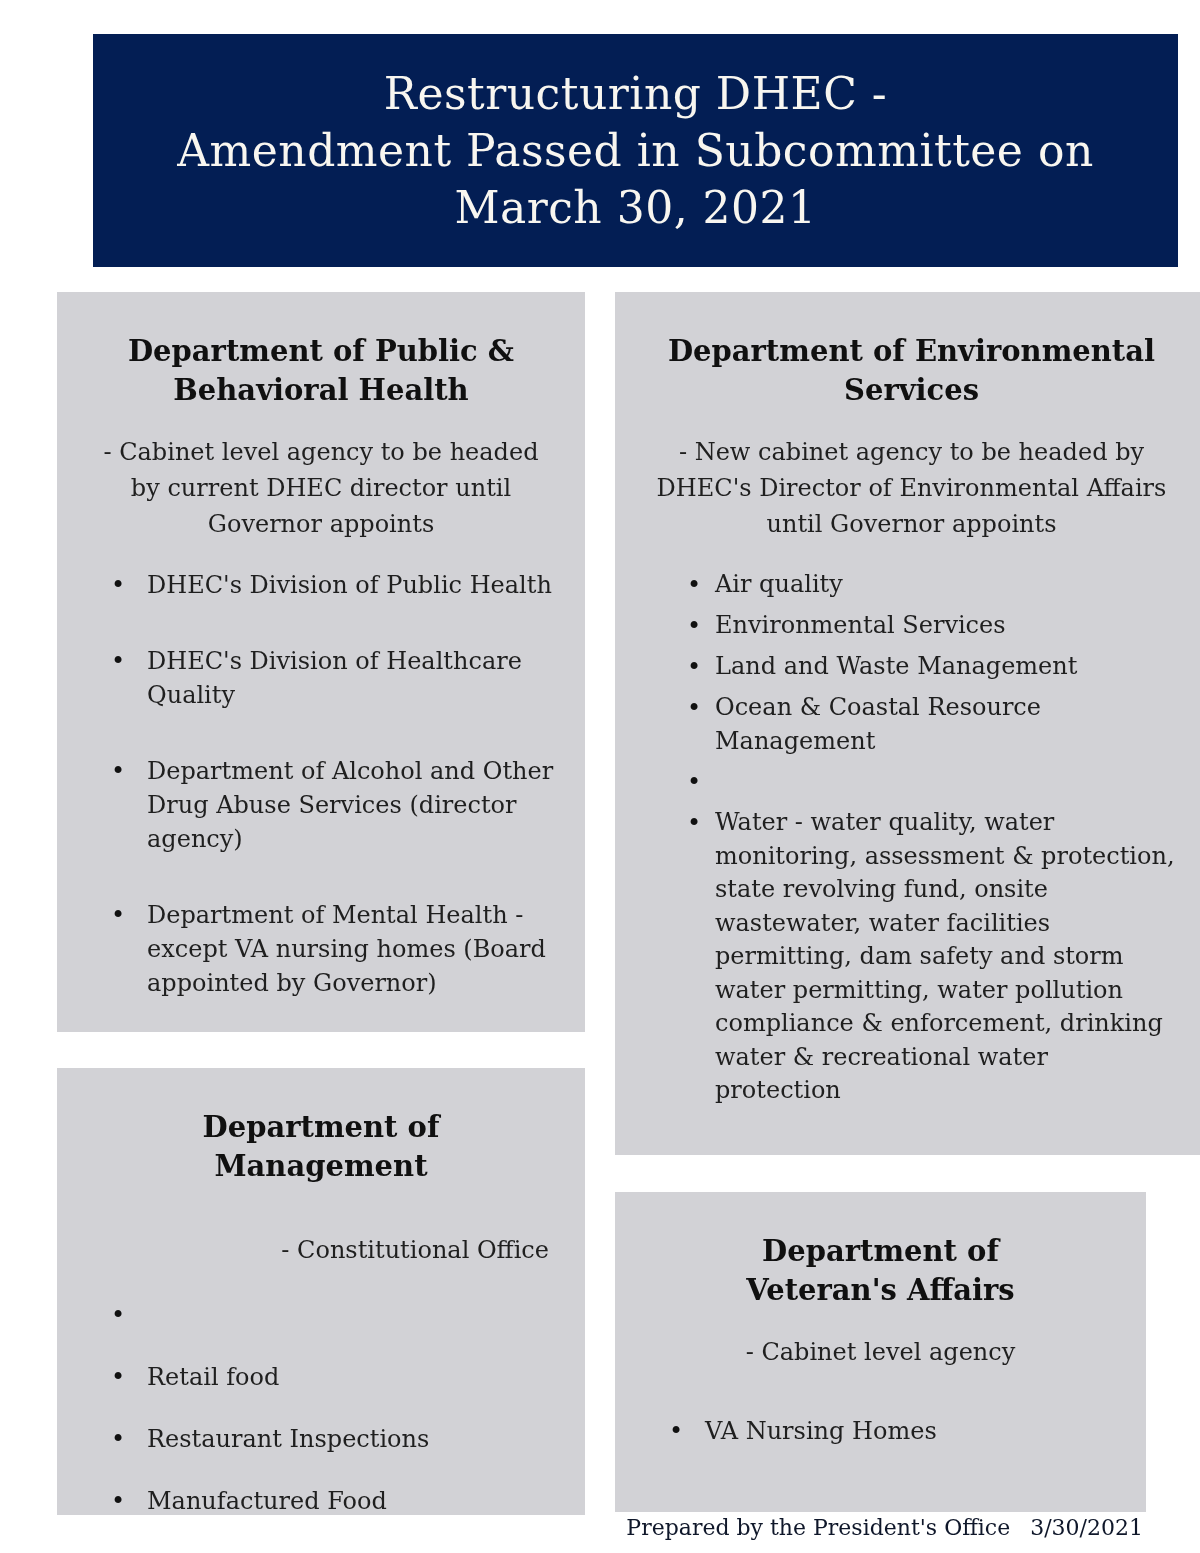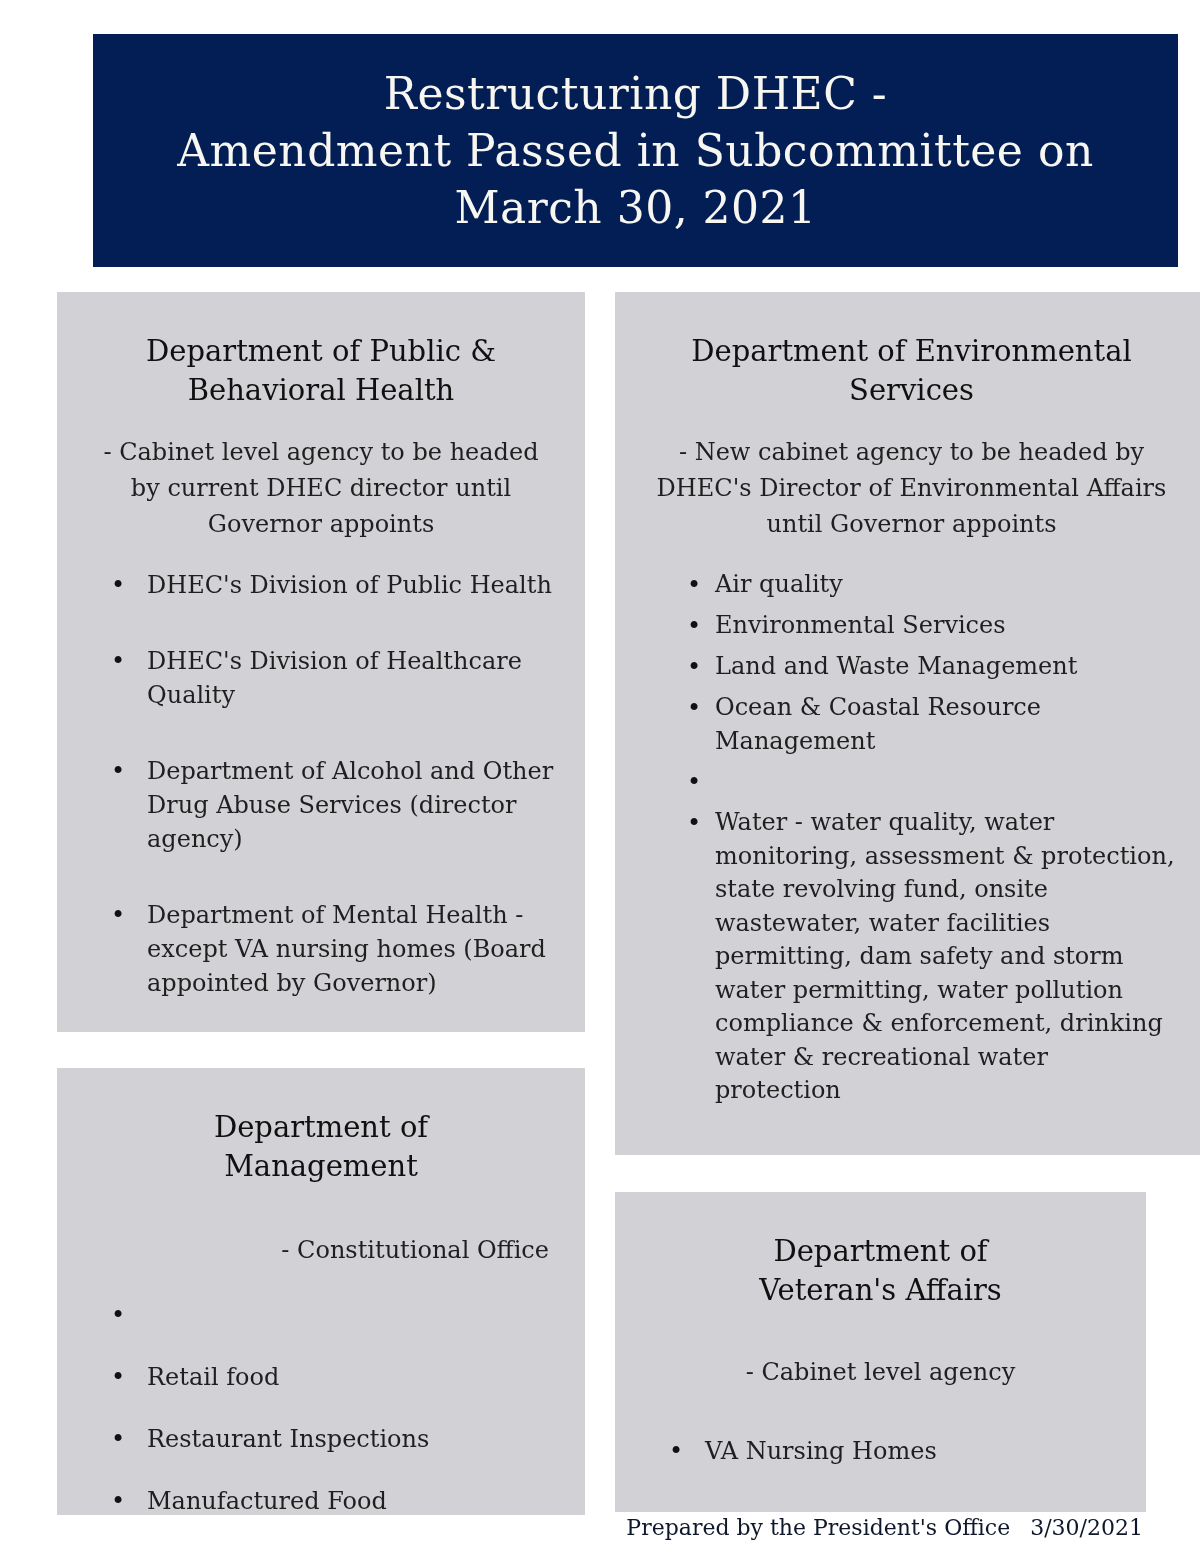--- a/index.html
+++ b/index.html
@@ -37,33 +37,33 @@
     background: #D2D2D6;
     padding: 32px 30px;
   }
   .box-ph  { left: 57px;  top: 292px;  width: 528px; height: 740px; }
   .box-env { left: 615px; top: 292px;  width: 593px; height: 863px; }
   .box-ag  { left: 57px;  top: 1068px; width: 528px; height: 447px; }
   .box-va  { left: 615px; top: 1192px; width: 531px; height: 320px; }
   .box h2 {
     font-size: 29px;
     line-height: 39px;
-    font-weight: 400;
+    font-weight: 700;
     text-align: center;
     color: #101010;
     margin: 8px 0 24px 0;
   }
   .intro {
     font-size: 24px;
     line-height: 36px;
     text-align: center;
     margin: 0 6px 26px 6px;
   }
   .box-ag .intro { margin-top: 46px; margin-bottom: 30px; text-align: right; }
-  .box-va .intro { margin-top: 44px; margin-bottom: 44px; }
+  .box-va .intro { margin-top: 24px; margin-bottom: 44px; }
   ul.bullets {
     list-style: none;
     margin: 0;
     padding: 0 0 0 24px;
   }
   ul.bullets li {
     display: flex;
     align-items: flex-start;
     font-size: 24px;
     line-height: 34px;

